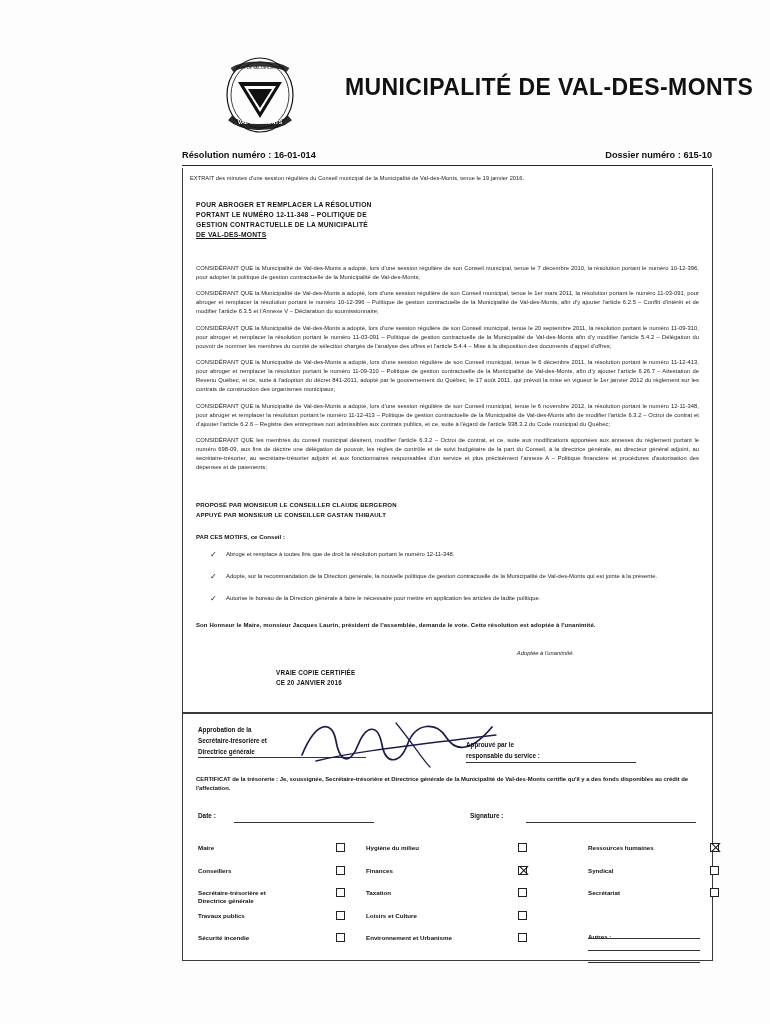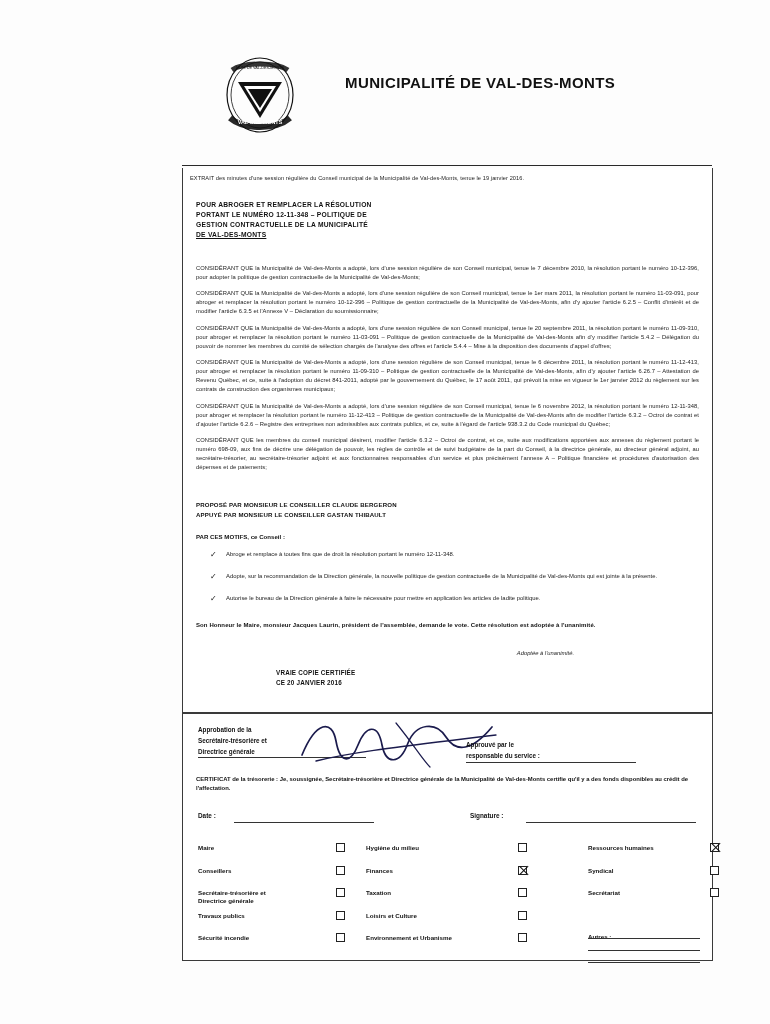--- a/index.html
+++ b/index.html
@@ -31,21 +31,21 @@
   }
   .logo {
     position: absolute;
     left: 222px; top: 8px;
     width: 76px; height: 78px;
   }
   .logo svg { display: block; }
   .org-title {
     position: absolute;
     left: 345px; top: 26px;
-    font-size: 15px;
+    font-size: 23px;
     font-weight: bold;
     letter-spacing: 0.4px;
     color: #111;
     white-space: nowrap;
   }
   
   .reso-line {
     position: absolute;
     left: 182px; top: 150px;
     width: 530px;
@@ -321,20 +321,24 @@
         <path d="M26 33 L50 33 L38 52 Z" fill="#111"></path>
         <path d="M10 14 C22 6, 54 6, 66 14" fill="none" stroke="#111" stroke-width="5" opacity="0.85"></path>
         <path d="M8 62 C22 74, 54 74, 68 62" fill="none" stroke="#111" stroke-width="6" opacity="0.9"></path>
         <text x="38" y="68" font-size="5.4" fill="#fff" text-anchor="middle" font-family="Liberation Sans, sans-serif" font-weight="bold">VAL-DES-MONTS</text>
         <text x="38" y="13" font-size="3.8" fill="#111" text-anchor="middle" font-family="Liberation Sans, sans-serif">MUN. DE VAL-DES-MONTS</text>
       </svg>
     </div>
     <div class="org-title">MUNICIPALITÉ DE VAL-DES-MONTS</div>
   </div>
 
+  <div class="reso-line">
+    <span class="left">Résolution numéro : 16-01-014</span>
+    <span class="right">Dossier numéro : 615-10</span>
+  </div>
   <div class="reso-rule"></div>
 
   <div class="body-box"></div>
 
   <div class="extract">EXTRAIT des minutes d'une session régulière du Conseil municipal de la Municipalité de Val-des-Monts, tenue le 19 janvier 2016.</div>
 
   <div class="res-title">
     <div>POUR ABROGER ET REMPLACER LA RÉSOLUTION</div>
     <div>PORTANT LE NUMÉRO 12-11-348 – POLITIQUE DE</div>
     <div>GESTION CONTRACTUELLE DE LA MUNICIPALITÉ</div>

